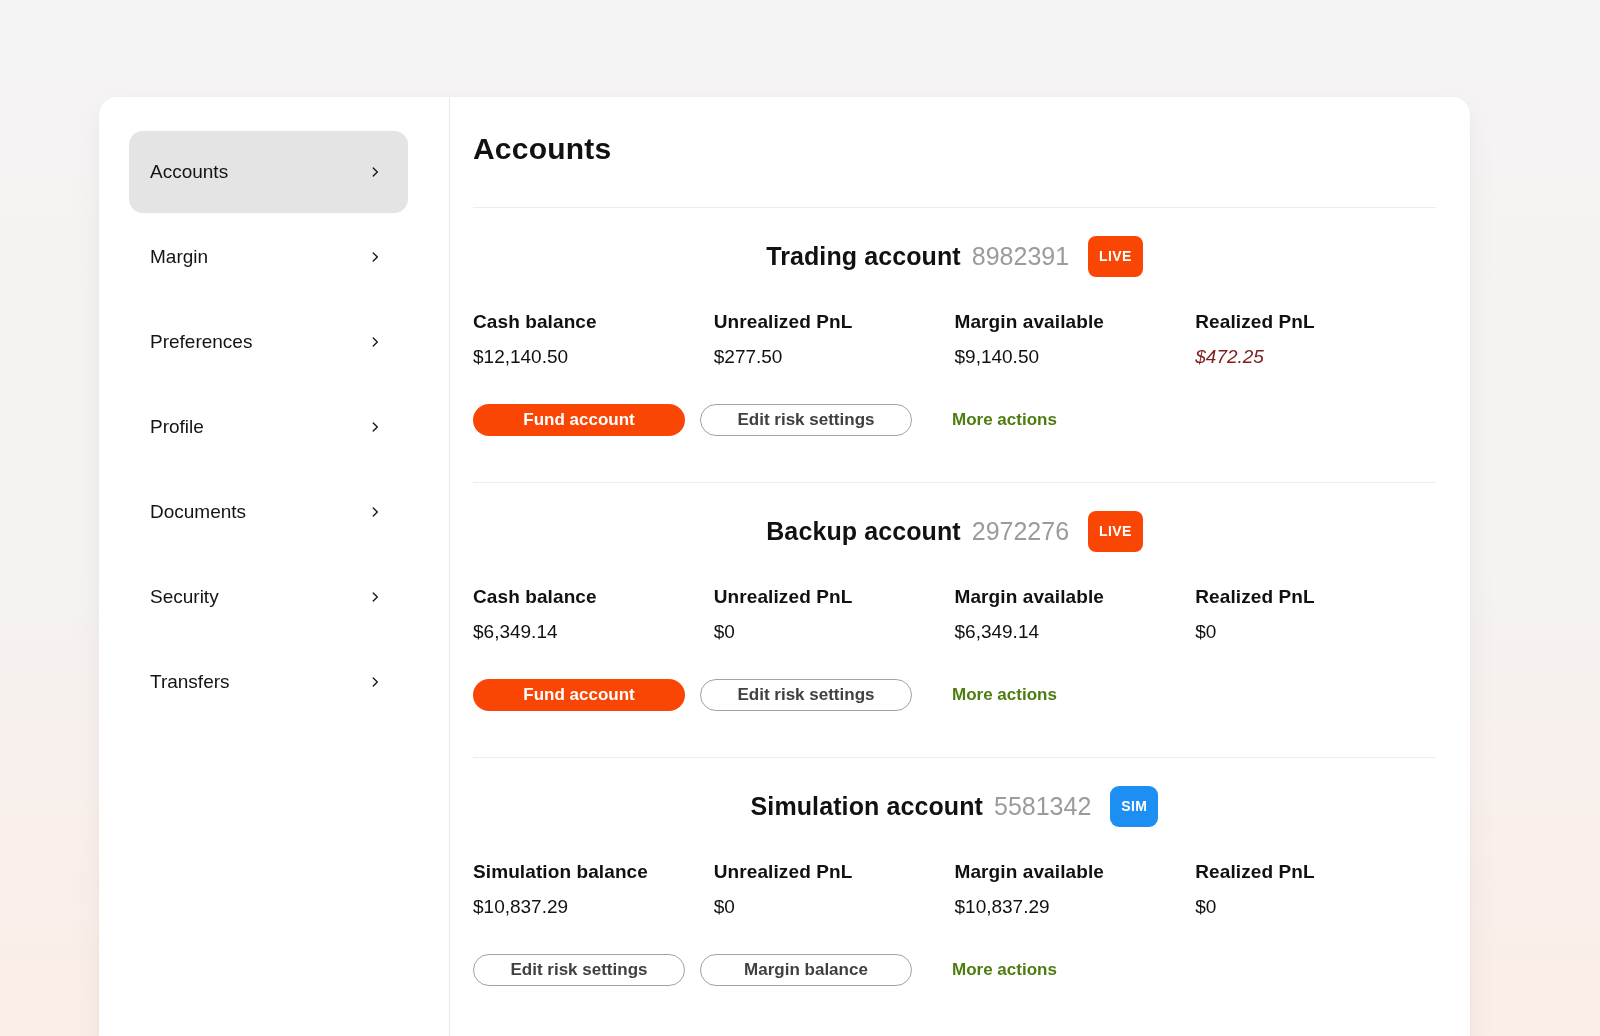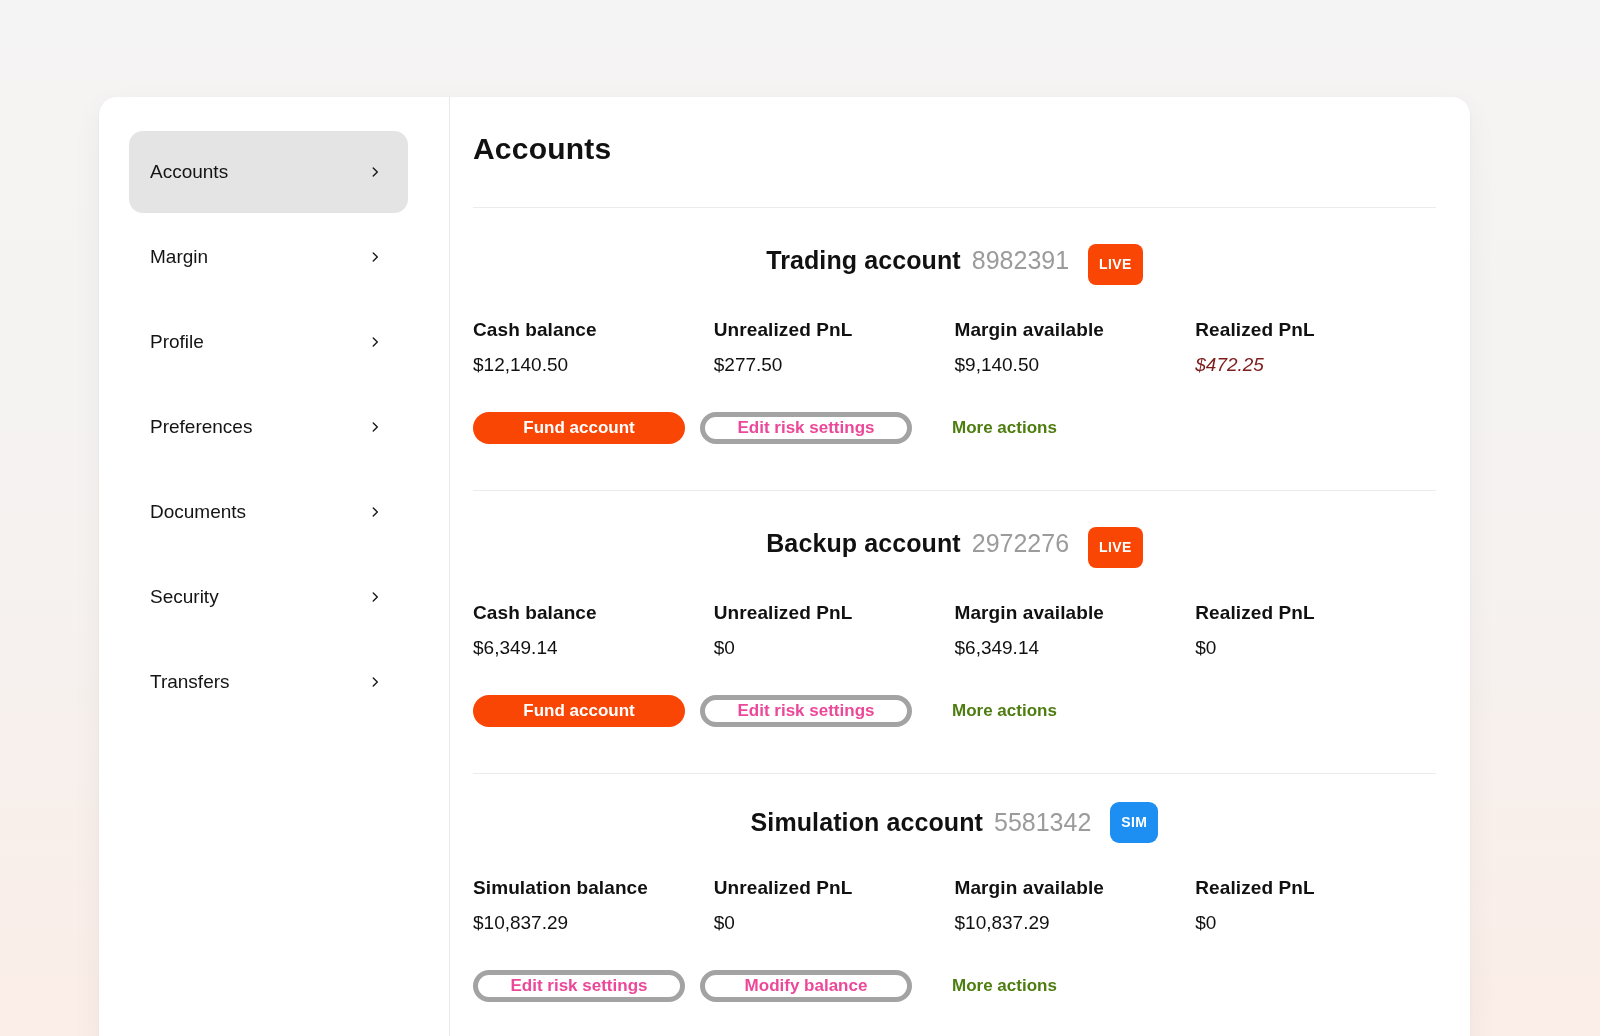--- a/index.html
+++ b/index.html
@@ -71,21 +71,21 @@
   .acct-number { font-size: 25px; font-weight: 500; color: #9b9b9b; margin-left: 11px; }
   .badge {
     margin-left: 19px;
     padding: 5px 11px;
     border-radius: 8px;
     font-size: 14px;
     font-weight: 700;
     color: #ffffff;
     letter-spacing: 0.4px;
   }
-  .badge-live { background: #fa4605; margin-top: 8px; }
+  .badge-live { background: #fa4605; }
   .badge-sim  { background: #1d8ff2; border-radius: 9px; }
   .stats {
     display: grid;
     grid-template-columns: repeat(4, 1fr);
   }
   .stat-label { font-size: 19px; font-weight: 700; letter-spacing: 0.1px; }
   .stat-value { font-size: 19px; font-weight: 400; margin-top: 13px; }
   .stat-value[data-positive="true"] { color: #7f1d1d; font-style: italic; }
   .actions {
     margin-top: 36px;
@@ -99,21 +99,21 @@
     border-radius: 21px;
     font-family: "Liberation Sans", sans-serif;
     font-size: 17px;
     font-weight: 600;
     cursor: pointer;
     display: inline-flex;
     align-items: center;
     justify-content: center;
   }
   .btn-primary { background: #fa4605; color: #ffffff; border: none; }
-  .btn-outline { background: #ffffff; color: #ec4899; border: 5px solid #a3a3a3; }
+  .btn-outline { background: #ffffff; color: #404040; border: 1px solid #a3a3a3; }
   .btn-text {
     margin-left: 25px;
     background: none;
     border: none;
     font-family: "Liberation Sans", sans-serif;
     font-size: 17px;
     font-weight: 600;
     color: #4d7c0f;
     cursor: pointer;
   }
@@ -134,29 +134,29 @@
     </div>
     <div class="side-item">
       <span class="side-label">Margin</span>
       <span class="chev">
         <svg width="14" height="14" viewBox="0 0 24 24" fill="none" stroke="#1a1a1a" stroke-width="2.4" stroke-linecap="round" stroke-linejoin="round">
             <path d="M9 5l7 7-7 7"></path>
           </svg>
       </span>
     </div>
     <div class="side-item">
+      <span class="side-label">Preferences</span>
+      <span class="chev">
+        <svg width="14" height="14" viewBox="0 0 24 24" fill="none" stroke="#1a1a1a" stroke-width="2.4" stroke-linecap="round" stroke-linejoin="round">
+            <path d="M9 5l7 7-7 7"></path>
+          </svg>
+      </span>
+    </div>
+    <div class="side-item">
       <span class="side-label">Profile</span>
-      <span class="chev">
-        <svg width="14" height="14" viewBox="0 0 24 24" fill="none" stroke="#1a1a1a" stroke-width="2.4" stroke-linecap="round" stroke-linejoin="round">
-            <path d="M9 5l7 7-7 7"></path>
-          </svg>
-      </span>
-    </div>
-    <div class="side-item">
-      <span class="side-label">Preferences</span>
       <span class="chev">
         <svg width="14" height="14" viewBox="0 0 24 24" fill="none" stroke="#1a1a1a" stroke-width="2.4" stroke-linecap="round" stroke-linejoin="round">
             <path d="M9 5l7 7-7 7"></path>
           </svg>
       </span>
     </div>
     <div class="side-item">
       <span class="side-label">Documents</span>
       <span class="chev">
         <svg width="14" height="14" viewBox="0 0 24 24" fill="none" stroke="#1a1a1a" stroke-width="2.4" stroke-linecap="round" stroke-linejoin="round">
@@ -269,19 +269,19 @@
           <div class="stat-label">Margin available</div>
           <div class="stat-value">$10,837.29</div>
         </div>
         <div>
           <div class="stat-label">Realized PnL</div>
           <div class="stat-value">$0</div>
         </div>
       </div>
       <div class="actions">
         <button class="btn btn-outline">Edit risk settings</button>
-        <button class="btn btn-outline">Modify balance</button>
+        <button class="btn btn-outline">Margin balance</button>
         <button class="btn-text">More actions</button>
       </div>
     </section>
 
   </main>
 </div>
 
 </body></html>

